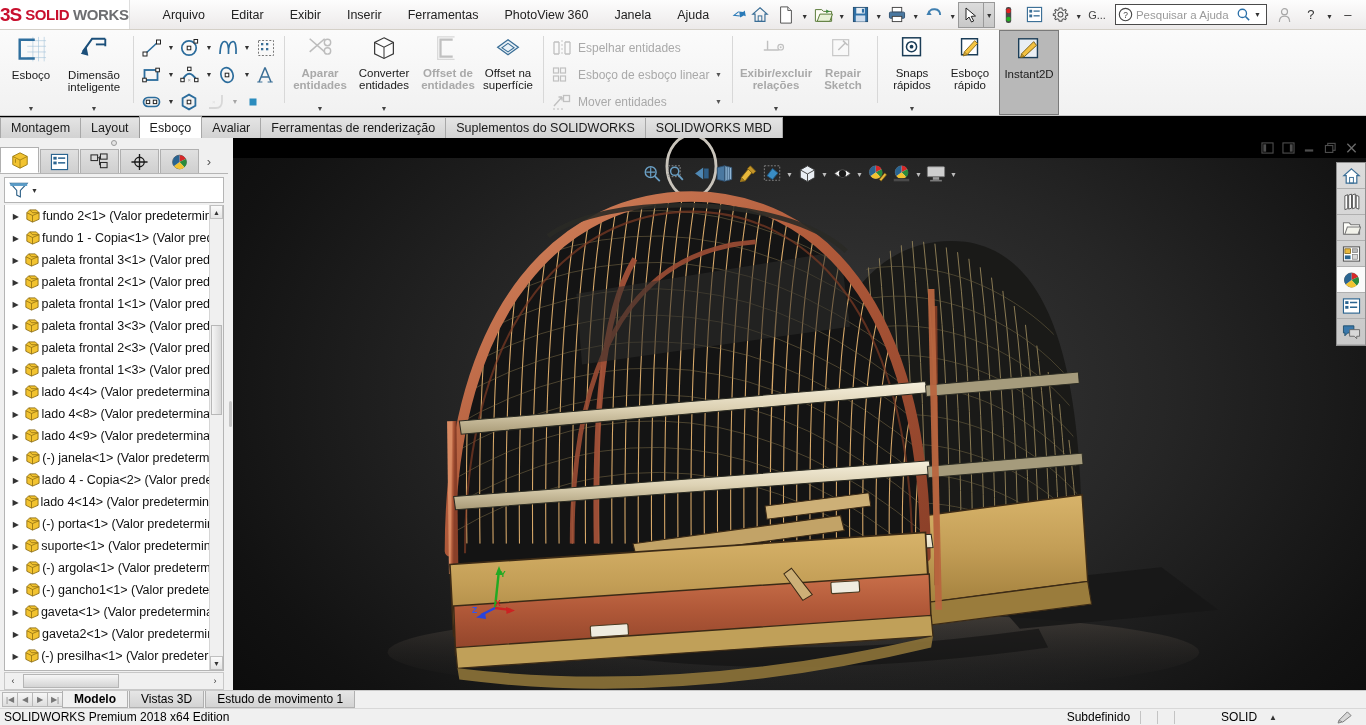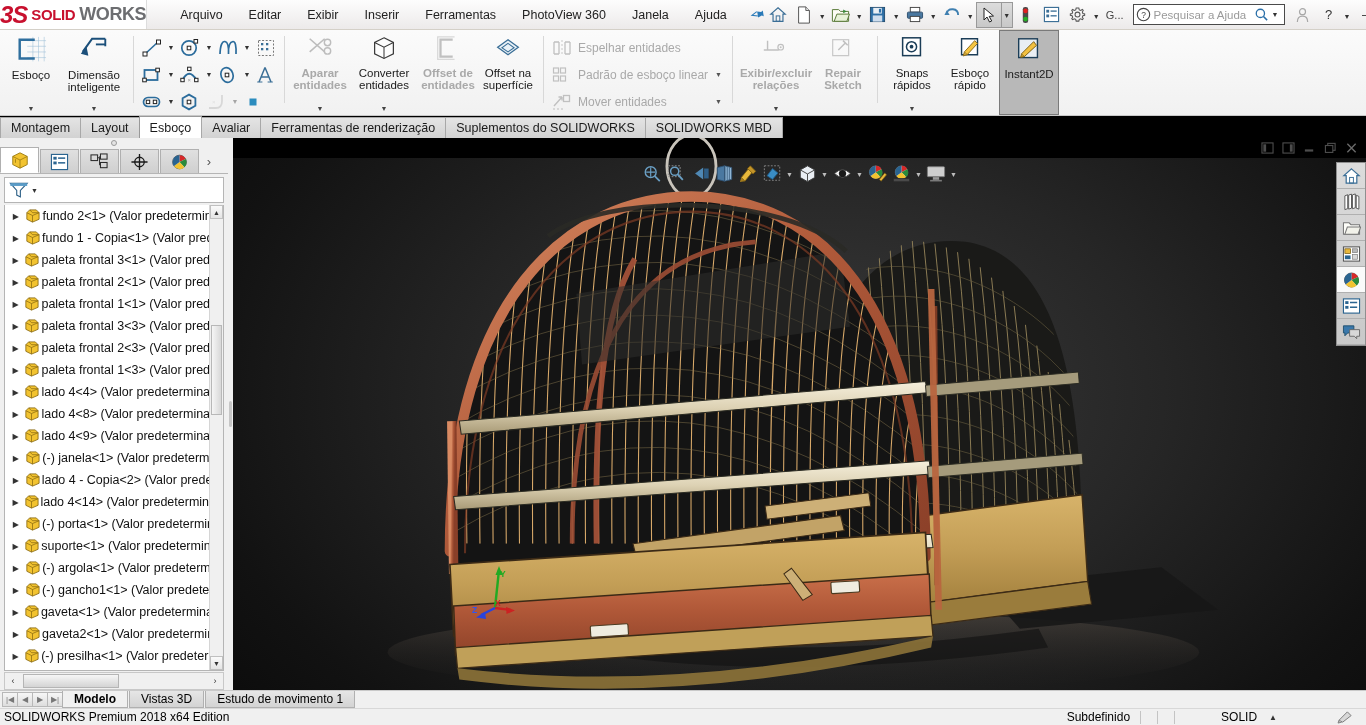--- a/index.html
+++ b/index.html
@@ -15,23 +15,23 @@
   .titlebar {
     height: 30px; display: flex; align-items: center;
     background: linear-gradient(#fdfdfd, #eceaea);
     border-bottom: 1px solid #d4d0c8; flex: 0 0 30px;
   }
   .logo-box {
     width: 155px; height: 29px; display:flex; align-items:center; justify-content:center;
     background:#fff; border-right:1px solid #ddd;
   }
   .sw-logo { display:flex; align-items:center; gap:4px; }
-  .sw-ds { color:#c8102e; font-weight:bold; font-size:24px; font-style:italic; letter-spacing:-1px; }
+  .sw-ds { color:#c8102e; font-weight:bold; font-size:19px; letter-spacing:-1px; }
   .sw-solid { color:#c8102e; font-weight:bold; font-size:15px; letter-spacing:-0.4px; }
-  .sw-works { color:#6d6e71; font-weight:bold; font-size:18px; letter-spacing:-0.4px; }
+  .sw-works { color:#6d6e71; font-weight:bold; font-size:15px; letter-spacing:-0.4px; }
 
   .menubar { display:flex; align-items:center; gap:8px; margin-left:24px; }
   .menubar .mi {
     padding: 4px 9px; font-size: 12.5px; color:#222; cursor:default; white-space:nowrap;
   }
   .pin { margin-left:8px; color:#2a6fa8; font-size:14px; transform: rotate(35deg); display:inline-block;}
 
   .tb-right { margin-left:auto; display:flex; align-items:center; height:30px; padding-right:4px; }
   .tbtn { width:26px; height:26px; display:flex;align-items:center;justify-content:center; cursor:default;}
   .caret { width:11px; height:26px; display:flex;align-items:flex-end;justify-content:center; font-size:7px; color:#333; padding-bottom:8px; cursor:default;}
@@ -470,21 +470,21 @@
       </div>
       <div class="txtrow">
         <svg width="22" height="20" viewBox="0 0 22 20">
             <g fill="none" stroke="#c0c0c0" stroke-width="1.2">
               <rect x="2.5" y="3" width="5" height="5"></rect>
               <rect x="9.5" y="3" width="5" height="5"></rect>
               <rect x="2.5" y="11" width="5" height="5"></rect>
               <rect x="9.5" y="11" width="5" height="5"></rect>
             </g>
           </svg>
-        <span class="t">Padrão de esboço linear</span>
+        <span class="t">Esboço de esboço linear</span>
         <span class="ddr">▼</span>
       </div>
       <div class="txtrow">
         <svg width="22" height="20" viewBox="0 0 22 20">
             <path d="M3 14 L11 5 M11 5 H7.5 M11 5 V8.5" fill="none" stroke="#c0c0c0" stroke-width="1.4"></path>
             <rect x="12.5" y="3.5" width="6" height="6" fill="none" stroke="#c0c0c0" stroke-width="1.3"></rect>
             <g fill="#d8d8d8">
               <rect x="2" y="16" width="2" height="2"></rect>
               <rect x="6" y="16" width="2" height="2"></rect>
               <rect x="10" y="16" width="2" height="2"></rect>

